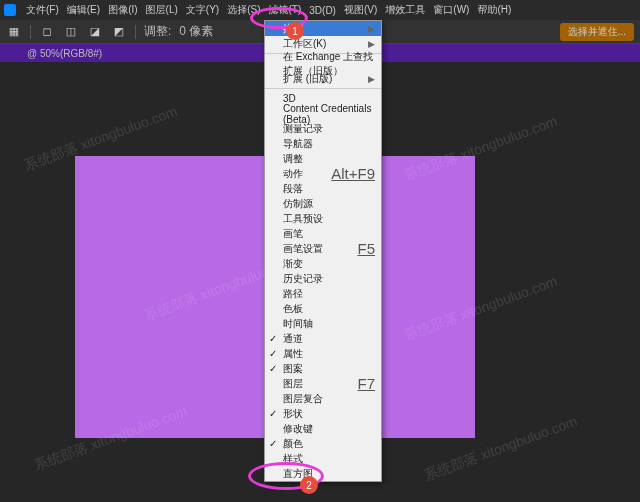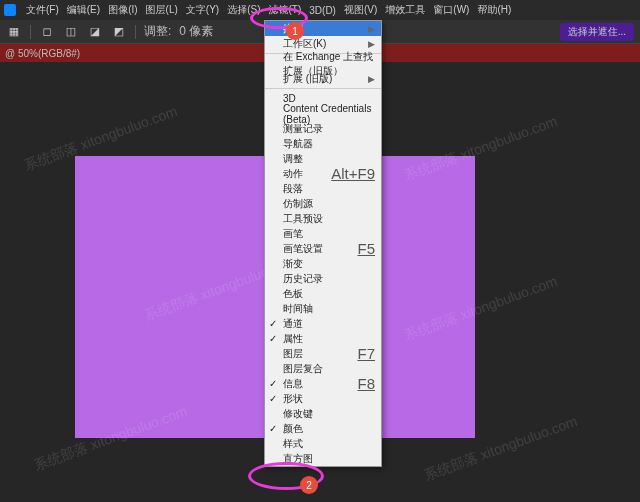--- a/index.html
+++ b/index.html
@@ -4,22 +4,22 @@
 <style>
 * { margin:0; padding:0; box-sizing:border-box; font-family:"Microsoft YaHei",Arial,sans-serif; }
 body { background:#1f1f1f; width:640px; height:502px; overflow:hidden; position:relative; color:#ccc; font-size:11px; }
 .menubar { background:#2a2a2a; height:20px; display:flex; align-items:center; padding-left:4px; }
 .menubar .logo { width:12px; height:12px; background:#0a84ff; margin-right:6px; border-radius:2px; }
 .menubar .mi { padding:0 4px; cursor:pointer; font-size:10px; color:#ccc; }
 .toolbar { background:#323232; height:24px; display:flex; align-items:center; padding:0 6px; gap:8px; border-bottom:1px solid #444; }
 .toolbar .icon { width:16px; height:16px; display:flex; align-items:center; justify-content:center; color:#ccc; font-size:11px; }
 .toolbar .sep { width:1px; height:14px; background:#555; }
 .toolbar .txt { font-size:12px; color:#bbb; }
-.toolbar .btn { background:#4c1d95; padding:2px 8px; border-radius:3px; font-size:10px; margin-left:auto; }
-.tab { background:#7f1d1d; height:18px; padding-left:5px; display:flex; align-items:center; font-size:10px; color:#bbb; }
+.toolbar .btn { background:#a16207; padding:2px 8px; border-radius:3px; font-size:10px; margin-left:auto; }
+.tab { background:#4c1d95; height:18px; padding-left:27px; display:flex; align-items:center; font-size:10px; color:#bbb; }
 .canvas-area { background:#262626; position:relative; height:440px; }
 .artboard { position:absolute; left:75px; top:94px; width:400px; height:282px; background:#b769e6; }
 .dropdown { position:absolute; left:264px; top:20px; width:118px; background:#f0f0f0; color:#222; border:1px solid #999; box-shadow:2px 2px 6px rgba(0,0,0,.4); z-index:10; font-size:10px; }
 .dropdown .row { display:flex; align-items:center; height:15px; padding:0 6px 0 18px; position:relative; }
 .dropdown .row.hi { background:#3a7bd5; color:#fff; }
 .dropdown .row .arrow { margin-left:auto; font-size:9px; color:#666; }
 .dropdown .row .sc { margin-left:auto; font-size:15px; color:#555;text-decoration:underline; }
 .dropdown .row.chk::before { content:"✓"; position:absolute; left:4px; font-size:10px; }
 .dropdown hr { border:none; border-top:1px solid #ccc; margin:2px 0; }
 .marker { position:absolute; width:18px; height:18px; border-radius:50%; color:#fff; font-size:10px; display:flex; align-items:center; justify-content:center; z-index:20; }
@@ -121,41 +121,43 @@
       <span>画笔设置</span>
       <span class="sc">F5</span>
     </div>
     <div class="row">
       <span>渐变</span>
     </div>
     <div class="row">
       <span>历史记录</span>
     </div>
     <div class="row">
+      <span>路径</span>
+    </div>
+    <div class="row">
       <span>色板</span>
     </div>
     <div class="row">
       <span>时间轴</span>
     </div>
     <div class="row chk">
       <span>通道</span>
     </div>
     <div class="row chk">
       <span>属性</span>
     </div>
+    <div class="row chk">
+      <span>图案</span>
+    </div>
     <div class="row">
       <span>图层</span>
       <span class="sc">F7</span>
     </div>
     <div class="row">
       <span>图层复合</span>
-    </div>
-    <div class="row chk">
-      <span>信息</span>
-      <span class="sc">F8</span>
     </div>
     <div class="row chk">
       <span>形状</span>
     </div>
     <div class="row">
       <span>修改键</span>
     </div>
     <div class="row chk">
       <span>颜色</span>
     </div>

